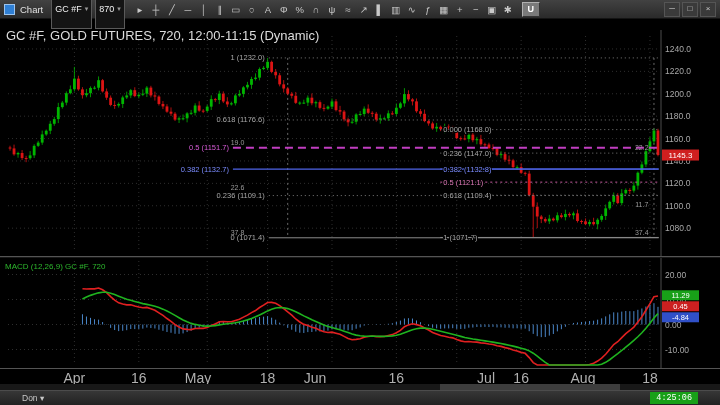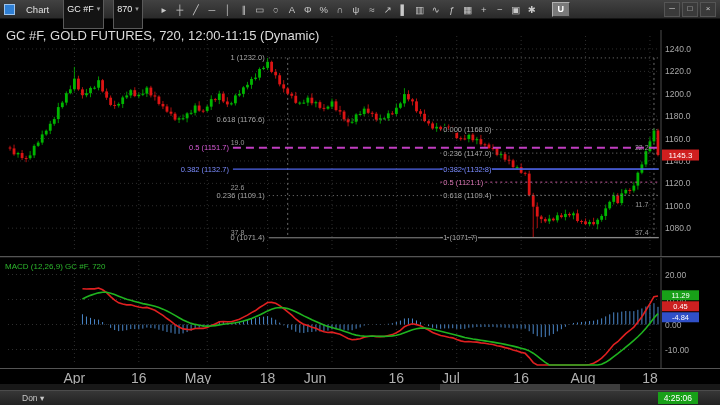--- a/index.html
+++ b/index.html
@@ -1,20 +1,20 @@
 <!DOCTYPE html>
 <html><head>
 <meta charset="utf-8">
 <style>
   html,body{margin:0;padding:0;}
   body{width:720px;height:405px;background:#000;position:relative;overflow:hidden;
        font-family:"Liberation Sans",sans-serif;}
   .toolbar{position:absolute;top:0;left:0;width:720px;height:19px;
     background:linear-gradient(#424242,#2a2a2a);border-bottom:1px solid #141414;
-    display:flex;align-items:center;padding:0 4px;box-sizing:border-box;gap:9px;}
+    display:flex;align-items:center;padding:0 4px;box-sizing:border-box;gap:3px;}
   .app-icon{width:9px;height:9px;background:#2f7fd4;border:1px solid #9cc4ee;flex:none;}
   .win-title{color:#e0e0e0;font-size:9.5px;margin:0 5px 0 2px;}
   .sym-box{background:#141414;border:1px solid #5a5a5a;color:#f0f0f0;font-size:9px;
     height:13px;padding:12px 3px;display:flex;align-items:center;gap:3px;}
   .sym-box .dd{color:#999;font-size:7px;}
   #tb-icons{display:flex;align-items:center;margin-left:4px;}
   .tb-icon{width:16px;height:15px;line-height:15px;text-align:center;color:#c9c9c9;font-size:9.5px;}
   .u-btn{margin-left:3px;width:18px;height:15px;background:#7a7a7a;border:1px solid #b0b0b0;
     border-right-color:#333;border-bottom-color:#333;color:#fff;font-size:9px;font-weight:bold;
     font-family:inherit;padding:0;}
@@ -28,21 +28,21 @@
     border-bottom:1px solid #181818;box-sizing:border-box;}
   #xaxis{position:absolute;top:369px;left:0;width:720px;height:14px;}
   #xaxis span{position:absolute;top:1px;width:28px;text-align:center;color:#b0b0b0;font-size:14px;}
   .hscroll{position:absolute;top:384px;left:0;width:720px;height:6px;background:#181818;}
   .hscroll .thumb{position:absolute;left:440px;top:0;width:180px;height:6px;background:#3d3d3d;}
   .statusbar{position:absolute;top:390px;left:0;width:720px;height:15px;
     background:linear-gradient(#373737,#222);border-top:1px solid #4c4c4c;
     display:flex;align-items:center;padding:0 22px;box-sizing:border-box;}
   .page-sel{color:#c8c8c8;font-size:8.5px;}
   .time-badge{margin-left:auto;background:#18a018;color:#fff;font-size:8.5px;
-    padding:0 6px;height:12px;line-height:12px;}
+    padding:0 6px;height:12px;line-height:12px;font-family:Liberation Mono, monospace;}
   svg text{font-family:"Liberation Sans",sans-serif;}
 </style>
 </head>
 <body>
 
 <div class="toolbar">
   <span class="app-icon"></span>
   <span class="win-title">Chart</span>
   <div class="sym-box">
     <span>GC #F</span>
@@ -660,21 +660,21 @@
     <text x="680.5" y="61.775000000000006" fill="#fff" font-size="7.5" text-anchor="middle">-4.84</text>
   </svg>
 <div class="divider" style="top:368px;height:1px;border:none"></div>
 <div id="xaxis">
     <span style="left: 60.4074px;">Apr</span>
     <span style="left: 124.802px;">16</span>
     <span style="left: 184px;">May</span>
     <span style="left: 253.593px;">18</span>
     <span style="left: 301px;">Jun</span>
     <span style="left: 382.383px;">16</span>
-    <span style="left: 437px;">Jul</span>
+    <span style="left: 467px; text-align: right;">Jul</span>
     <span style="left: 507.148px;">16</span>
     <span style="left: 569px;">Aug</span>
     <span style="left: 635.938px;">18</span>
   </div>
 <div class="hscroll">
   <div class="thumb"></div>
 </div>
 
 <div class="statusbar">
   <span class="page-sel"><span>Don</span> ▾</span>

